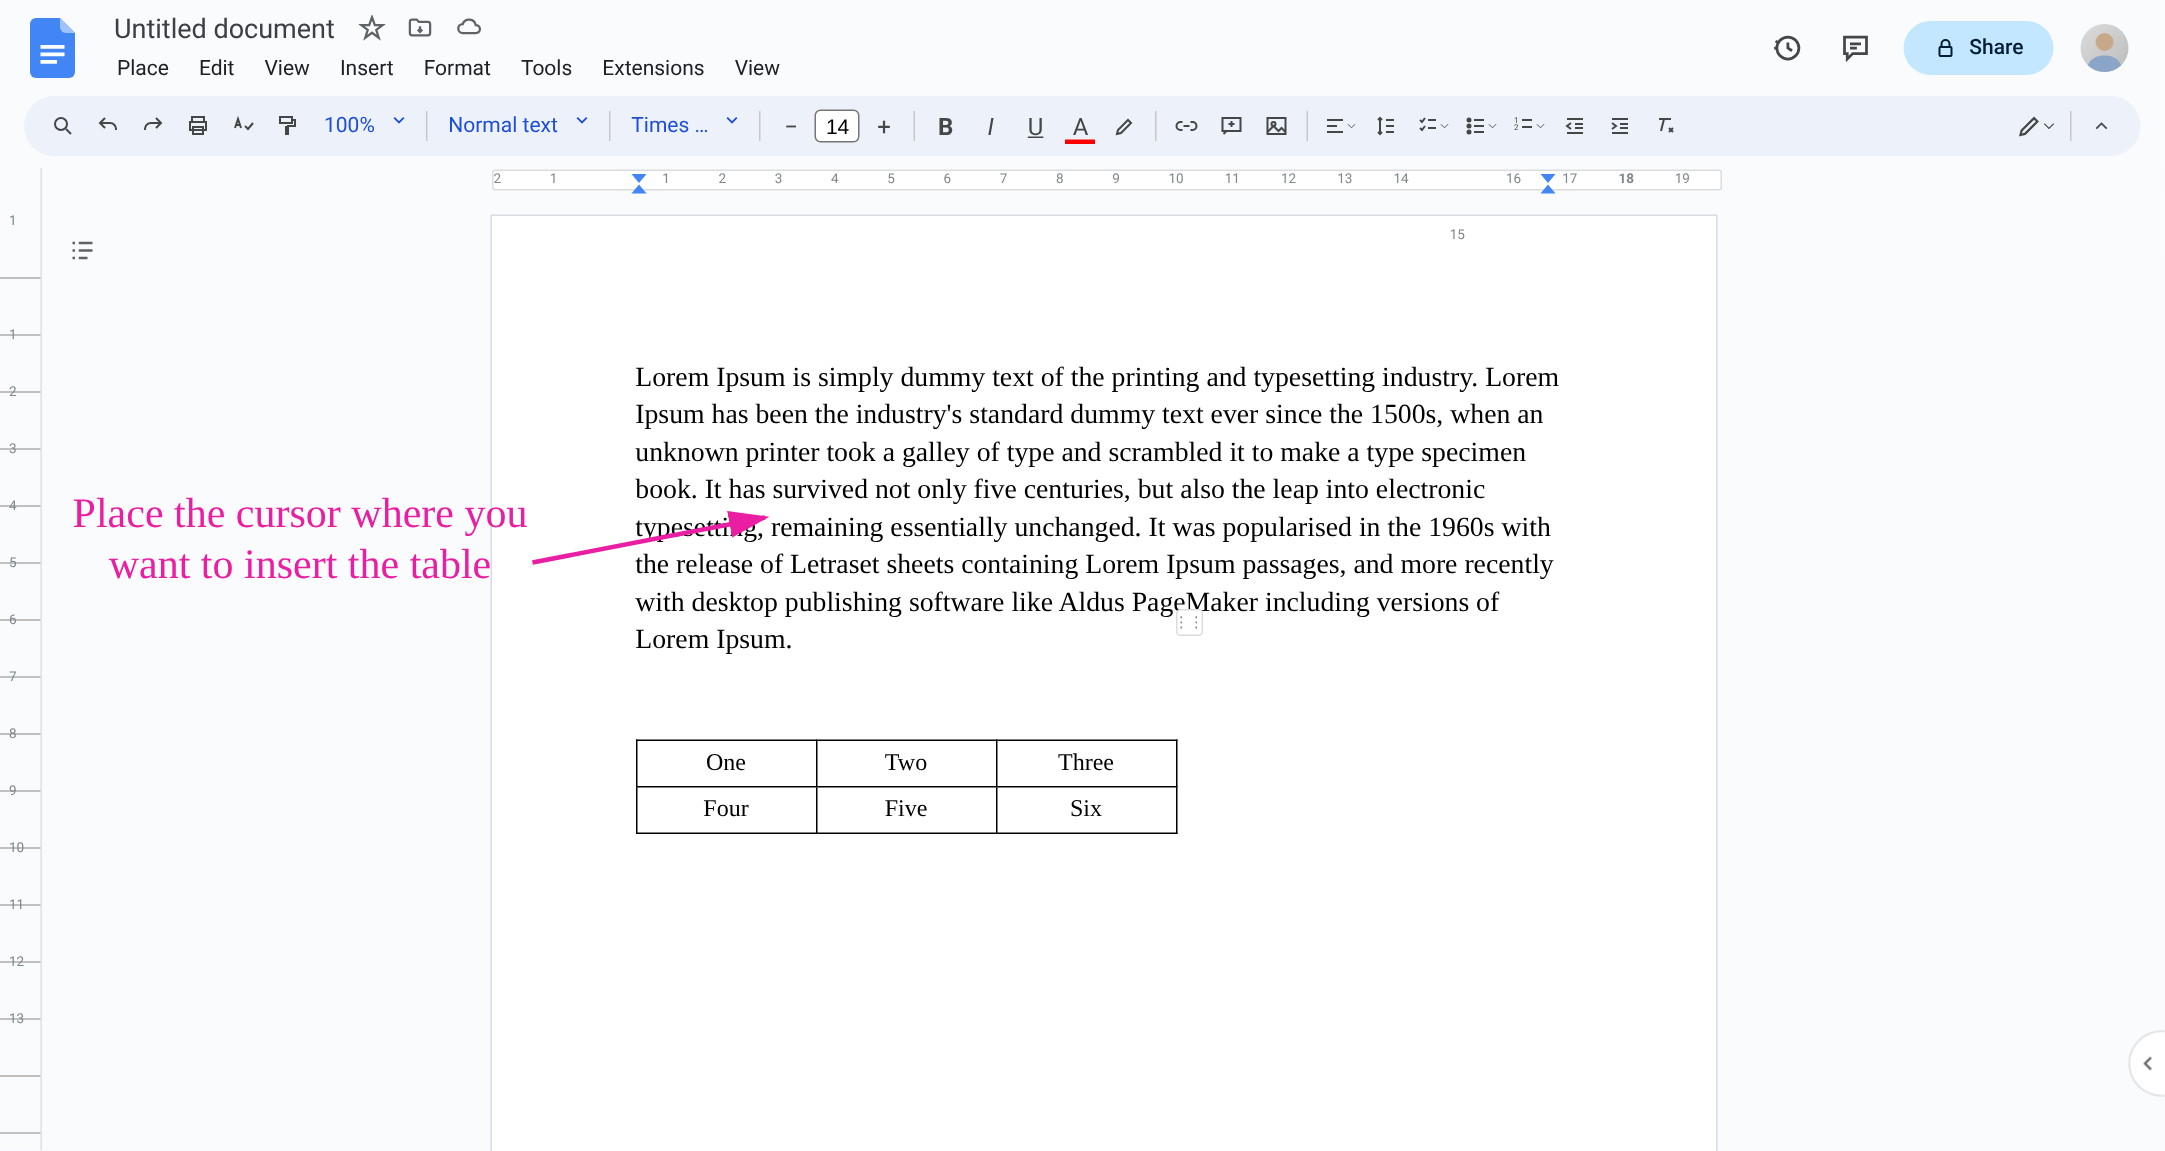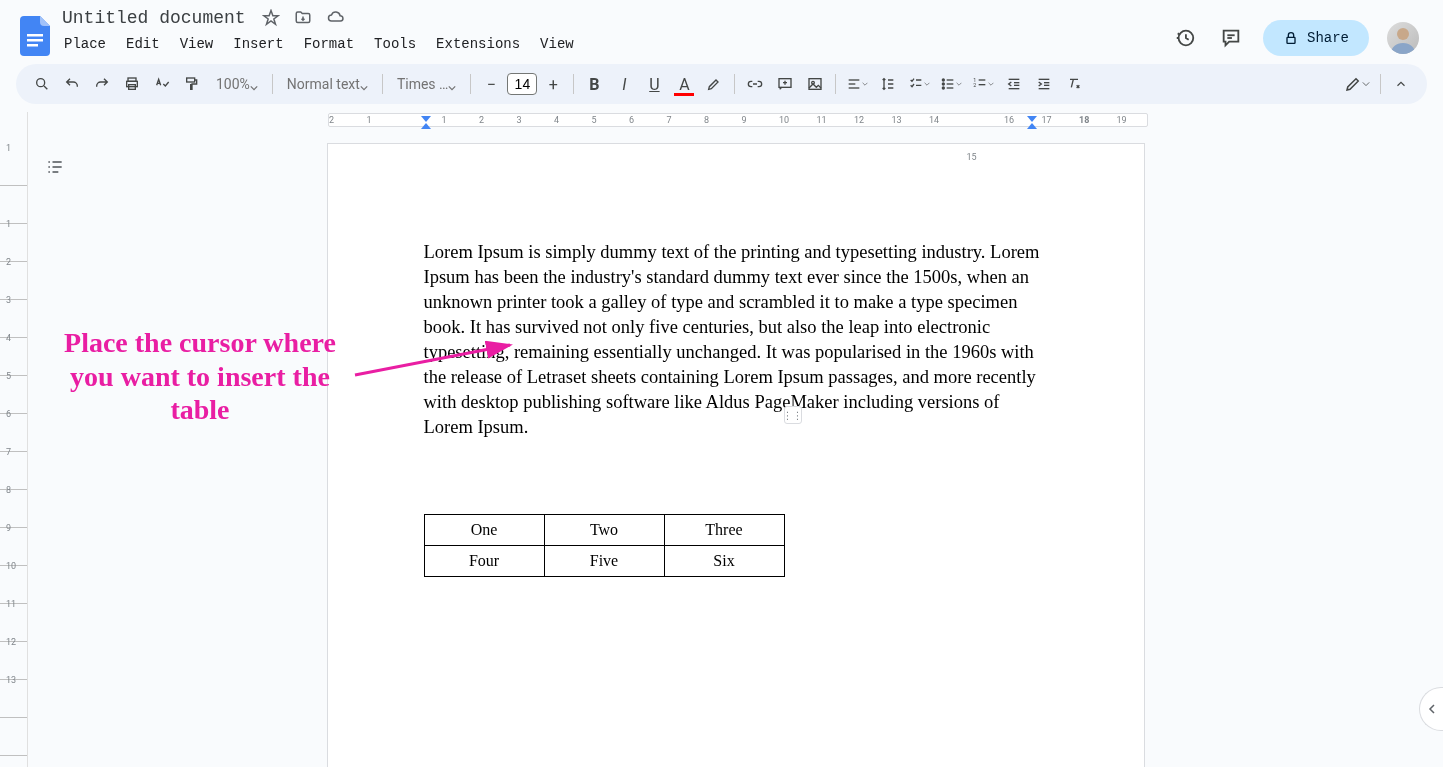--- a/index.html
+++ b/index.html
@@ -1,36 +1,36 @@
 <!DOCTYPE html>
 <html><head>
 <meta charset="utf-8">
 <style>
 * { margin: 0; padding: 0; box-sizing: border-box; }
 body { font-family: 'Google Sans', Roboto, Arial, sans-serif; background: #f8f9fa; overflow: hidden; width: 1443px; height: 767px; position: relative; }
 .app-chrome { background: #f9fbfd; }
-.titlebar { display: flex; align-items: flex-end; padding: 8px 16px; gap: 0; height: 64px; font-family: Liberation Mono, monospace; }
+.titlebar { display: flex; align-items: center; padding: 8px 16px; gap: 14px; height: 64px; }
 .docs-logo { width: 40px; height: 40px; display: flex; align-items: center; justify-content: center; }
 .title-area { flex: 1; display: flex; flex-direction: column; gap: 2px; }
 .title-row { display: flex; align-items: center; gap: 10px; }
 .doc-title { font-size: 18px; color: #3c4043; padding: 2px 6px; }
 .title-icons { display: flex; gap: 14px; color: #5f6368; }
 .title-icons span { cursor: pointer; }
 .menubar { display: flex; gap: 4px; }
 .menubar span { padding: 4px 8px; font-size: 14px; color: #202124; cursor: pointer; border-radius: 4px; }
 .header-right { display: flex; align-items: center; gap: 18px; padding-right: 8px; }
 .icon-btn { width: 28px; height: 28px; display: flex; align-items: center; justify-content: center; color: #444746; cursor: pointer; border-radius: 50%; }
 .share-btn { background: #c2e7ff; color: #001d35; padding: 10px 20px; border-radius: 40px; display: flex; align-items: center; gap: 8px; font-size: 14px; font-weight: 500; cursor: pointer; }
 .avatar { width: 32px; height: 32px; border-radius: 50%; background: linear-gradient(135deg,#ddd,#bbb); overflow: hidden; }
 .avatar svg { width: 100%; height: 100%; }
 .toolbar-wrap { padding: 0 16px 8px; }
 .toolbar { background: #edf2fa; border-radius: 24px; height: 40px; display: flex; align-items: center; padding: 0 12px; gap: 2px; }
 .tb-btn { min-width: 28px; height: 28px; display: flex; align-items: center; justify-content: center; color: #444746; cursor: pointer; border-radius: 4px; padding: 0 4px; }
 .tb-sep { width: 1px; height: 20px; background: #c7c7c7; margin: 0 4px; }
-.tb-select { font-size: 14px; color: #737373; padding: 0 8px; cursor: pointer; display: flex; align-items: flex-end; gap: 0; }
+.tb-select { font-size: 14px; color: #1d4ed8; padding: 0 8px; cursor: pointer; display: flex; align-items: flex-start; gap: 12px; }
 .tb-sel-wide { min-width: 90px; }
 .tb-sel-mid { min-width: 65px; }
 .tb-fontsize { display: flex; align-items: center; gap: 2px; }
 .fs-input { width: 30px; height: 22px; border: 1px solid #747775; border-radius: 4px; text-align: center; font-size: 14px; background: #fff; }
 .tb-color-a { position: relative; }
 .color-underline { position: absolute; bottom: 2px; left: 4px; right: 4px; height: 3px; background: #ff0000; }
 .editor-area { display: flex; position: absolute; top: 112px; bottom: 0; left: 0; right: 0; background: #f9fbfd; }
 .vruler { width: 28px; background: #f9fbfd; border-right: 1px solid #e0e0e0; position: relative; }
 .vruler-scale { position: absolute; top: 36px; left: 0; right: 0; bottom: 0; background: repeating-linear-gradient(to bottom, transparent 0, transparent 37px, #c0c0c0 37px, #c0c0c0 38px); }
 .vruler-num { position: absolute; left: 6px; font-size: 9px; color: #80868b; transform: translateY(-5px); }
@@ -39,24 +39,24 @@
 .hruler-track { height: 14px; position: relative; width: 820px; background: #fff; border: 1px solid #dadce0; border-radius: 2px; }
 .hruler-tick { position: absolute; font-size: 9px; color: #80868b; top: 1px; }
 .indent-marker { position: absolute; top: 9px; width: 10px; height: 6px; }
 .indent-marker.left { left: 92px; }
 .indent-marker.right { left: 698px; }
 .indent-tri { width: 0; height: 0; border-left: 5px solid transparent; border-right: 5px solid transparent; border-bottom: 6px solid #4285f4; }
 .indent-tri-down { width: 0; height: 0; border-left: 5px solid transparent; border-right: 5px solid transparent; border-top: 6px solid #4285f4; position: absolute; top: -7px; }
 .page { width: 816px; min-height: 1056px; background: #fff; margin: 16px auto 40px; box-shadow: 0 0 0 1px #dadce0; padding: 96px 96px; position: relative; }
 .outline-btn { position: absolute; left: 40px; top: 152px; width: 30px; height: 30px; border-radius: 4px; display: flex; align-items: center; justify-content: center; color: #5f6368; cursor: pointer; z-index: 3; }
 .doc-text { font-family: 'Times New Roman', Times, serif; font-size: 18.5px; color: #000; line-height: 1.35; }
-.doc-table { border-collapse: collapse; margin-top: 74px; font-family: 'Times New Roman', serif; font-size: 16px; }
+.doc-table { border-collapse: collapse; margin-top: 53px; font-family: 'Times New Roman', serif; font-size: 16px; }
 .doc-table td { border: 1px solid #000; padding: 6px 0; width: 120px; text-align: center; }
 .table-handle { position: absolute; width: 18px; height: 18px; border: 1px solid #dadce0; border-radius: 3px; background: #fff; display: flex; align-items: center; justify-content: center; font-size: 10px; color: #80868b; }
-.annotation { position: absolute; left: 40px; top: 326px; color: #e91ea3; font-family: 'Comic Sans MS', cursive; font-size: 28px; font-weight: 700; line-height: 1.2; text-align: center; z-index: 5; width: 320px; }
+.annotation { position: absolute; left: 40px; top: 326px; color: #e91ea3; font-family: 'Comic Sans MS', cursive; font-size: 28px; font-weight: 400; line-height: 1.2; text-align: center; z-index: 5; width: 320px; }
 .arrow { position: absolute; left: 350px; top: 340px; z-index: 5; }
 .side-tab { position: absolute; right: 0; bottom: 36px; width: 24px; height: 44px; background: #fff; border: 1px solid #dadce0; border-right: none; border-radius: 24px 0 0 24px; display: flex; align-items: center; justify-content: center; cursor: pointer; z-index: 4; color: #5f6368; }
 svg { display: block; }
 </style>
 </head>
 <body>
 
 <div class="app-chrome">
   <div class="titlebar">
     <div class="docs-logo">

